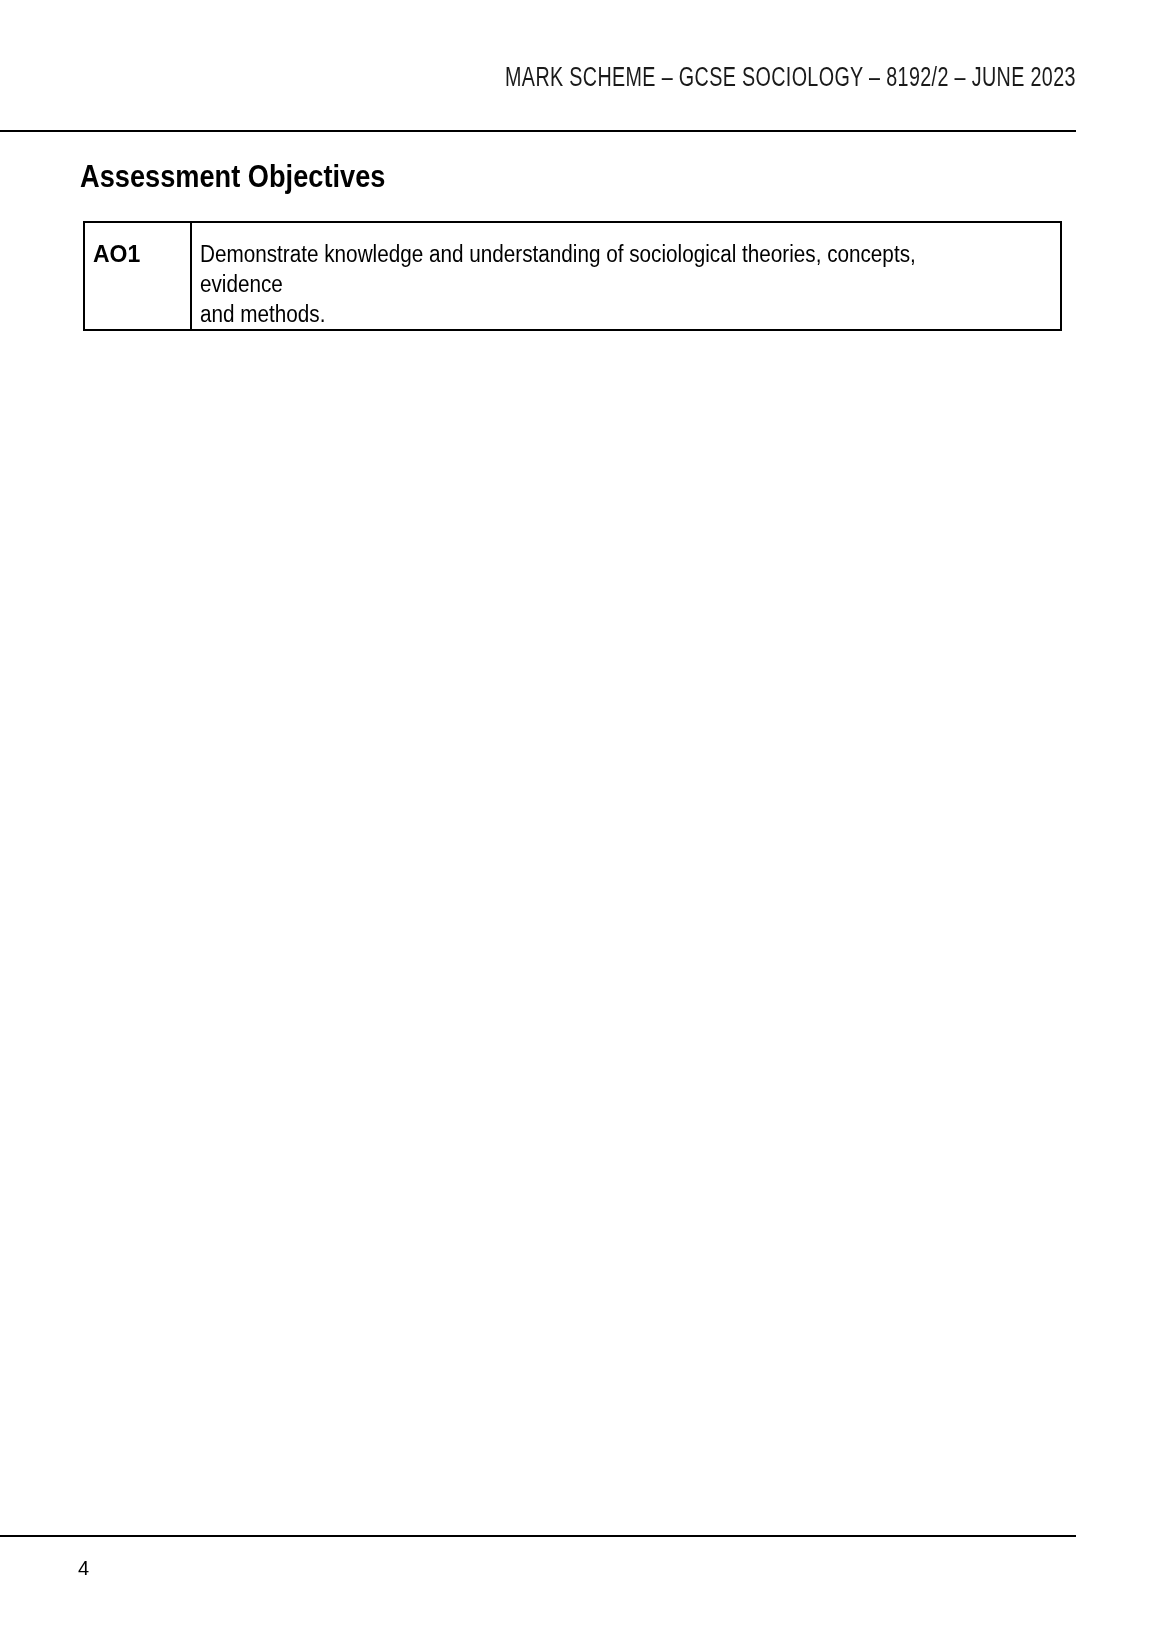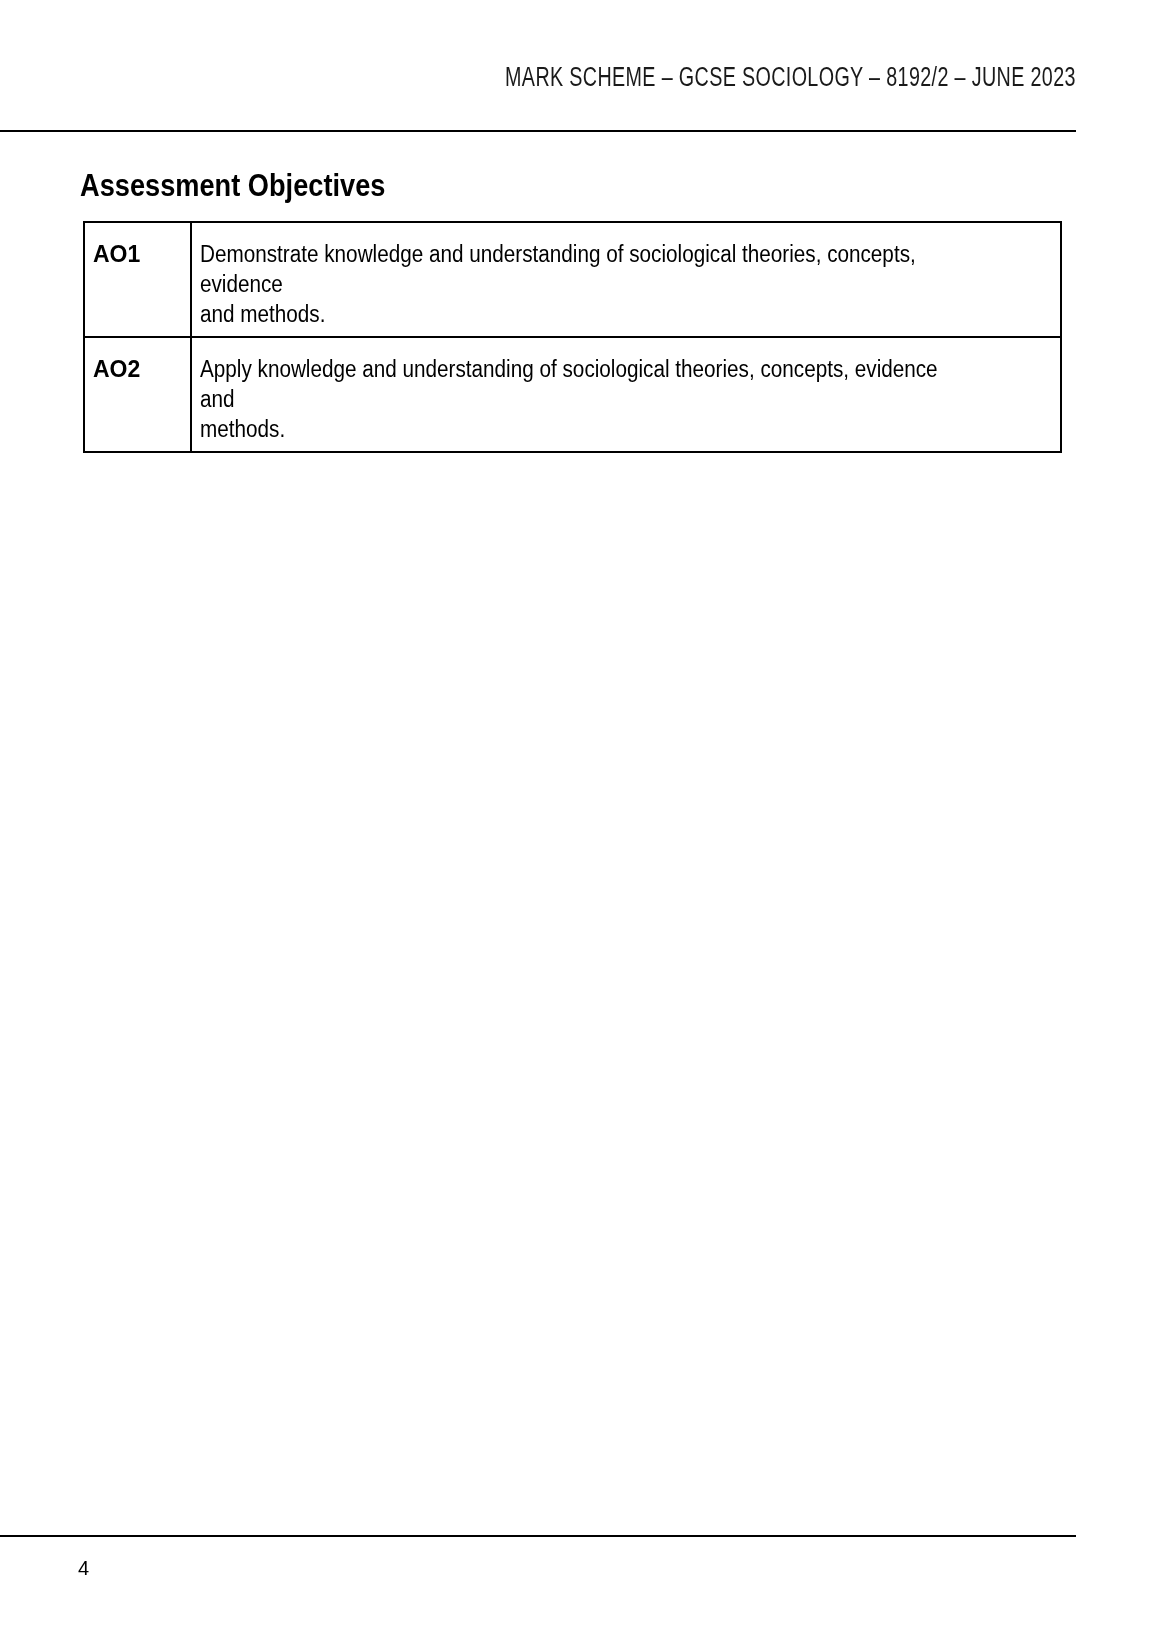--- a/index.html
+++ b/index.html
@@ -38,21 +38,21 @@
     left: 0;
     height: 2px;
     background: #000000;
   }
   .header-rule { top: 130px; width: 1076px; }
 
   
   .page-title {
     position: absolute;
     left: 80px;
-    top: 167px;
+    top: 158px;
     margin: 0;
     font-size: 32px;
     font-weight: 700;
     white-space: nowrap;
   }
   .condense-l {
     display: inline-block;
     transform: scaleX(0.85);
     transform-origin: 0 50%;
   }
@@ -62,21 +62,21 @@
     position: absolute;
     left: 83px;
     top: 221px;
     width: 979px;
     border-collapse: collapse;
     table-layout: fixed;
   }
   .ao-table td, .ao-table th {
     border: 2px solid #000000;
     vertical-align: top;
-    padding: 16px 8px 7px 8px;
+    padding: 16px 8px 0 8px;
     font-size: 23px;
     line-height: 30px;
     text-align: left;
   }
   .ao-table col.code-col { width: 107px; }
   .ao-table tr.row-1 { height: 86px; }
   .ao-table tr.row-2 { height: 87px; }
   .ao-table tr.row-3 { height: 91px; }
   .ao-code {
     font-weight: 700;
@@ -122,29 +122,20 @@
     <tbody>
       <tr class="row-1">
         <td>
           <span class="ao-code">AO1</span>
         </td>
         <td>
           <span class="ao-desc-text">Demonstrate knowledge and understanding of sociological theories, concepts, evidence
 and methods.</span>
         </td>
       </tr>
-      <tr class="row-2">
-        <td>
-          <span class="ao-code">AO2</span>
-        </td>
-        <td>
-          <span class="ao-desc-text">Apply knowledge and understanding of sociological theories, concepts, evidence and
-methods.</span>
-        </td>
-      </tr>
     </tbody>
   </table>
 
   <div class="rule footer-rule"></div>
 
   <div class="page-number">4</div>
 
 </div>
 
 </body></html>

